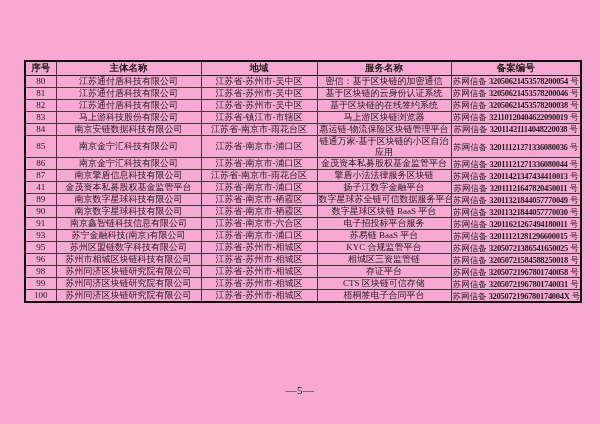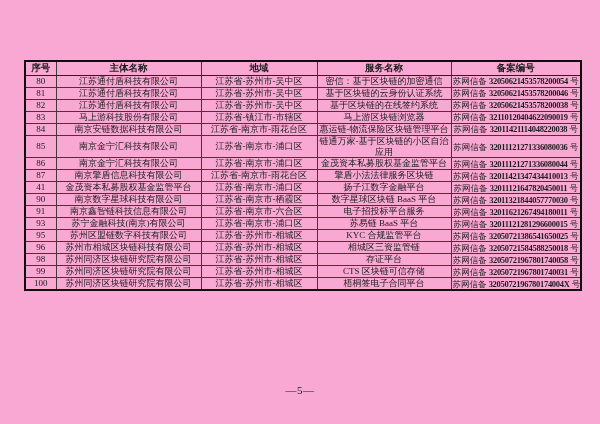--- a/index.html
+++ b/index.html
@@ -117,20 +117,27 @@
           <td class="reg"><span>苏网信备 </span><span class="regnum">32011421347434410013</span><span> 号</span></td>
         </tr>
         <tr>
           <td>41</td>
           <td>金茂资本私募股权基金监管平台</td>
           <td>江苏省-南京市-浦口区</td>
           <td class="service">扬子江数字金融平台</td>
           <td class="reg"><span>苏网信备 </span><span class="regnum">32011121647820450011</span><span> 号</span></td>
         </tr>
         <tr>
+          <td>89</td>
+          <td>南京数字星球科技有限公司</td>
+          <td>江苏省-南京市-栖霞区</td>
+          <td class="service">数字星球苏全链可信数据服务平台</td>
+          <td class="reg"><span>苏网信备 </span><span class="regnum">32011321844057770049</span><span> 号</span></td>
+        </tr>
+        <tr>
           <td>90</td>
           <td>南京数字星球科技有限公司</td>
           <td>江苏省-南京市-栖霞区</td>
           <td class="service">数字星球区块链 BaaS 平台</td>
           <td class="reg"><span>苏网信备 </span><span class="regnum">32011321844057770030</span><span> 号</span></td>
         </tr>
         <tr>
           <td>91</td>
           <td>南京鑫智链科技信息有限公司</td>
           <td>江苏省-南京市-六合区</td>

